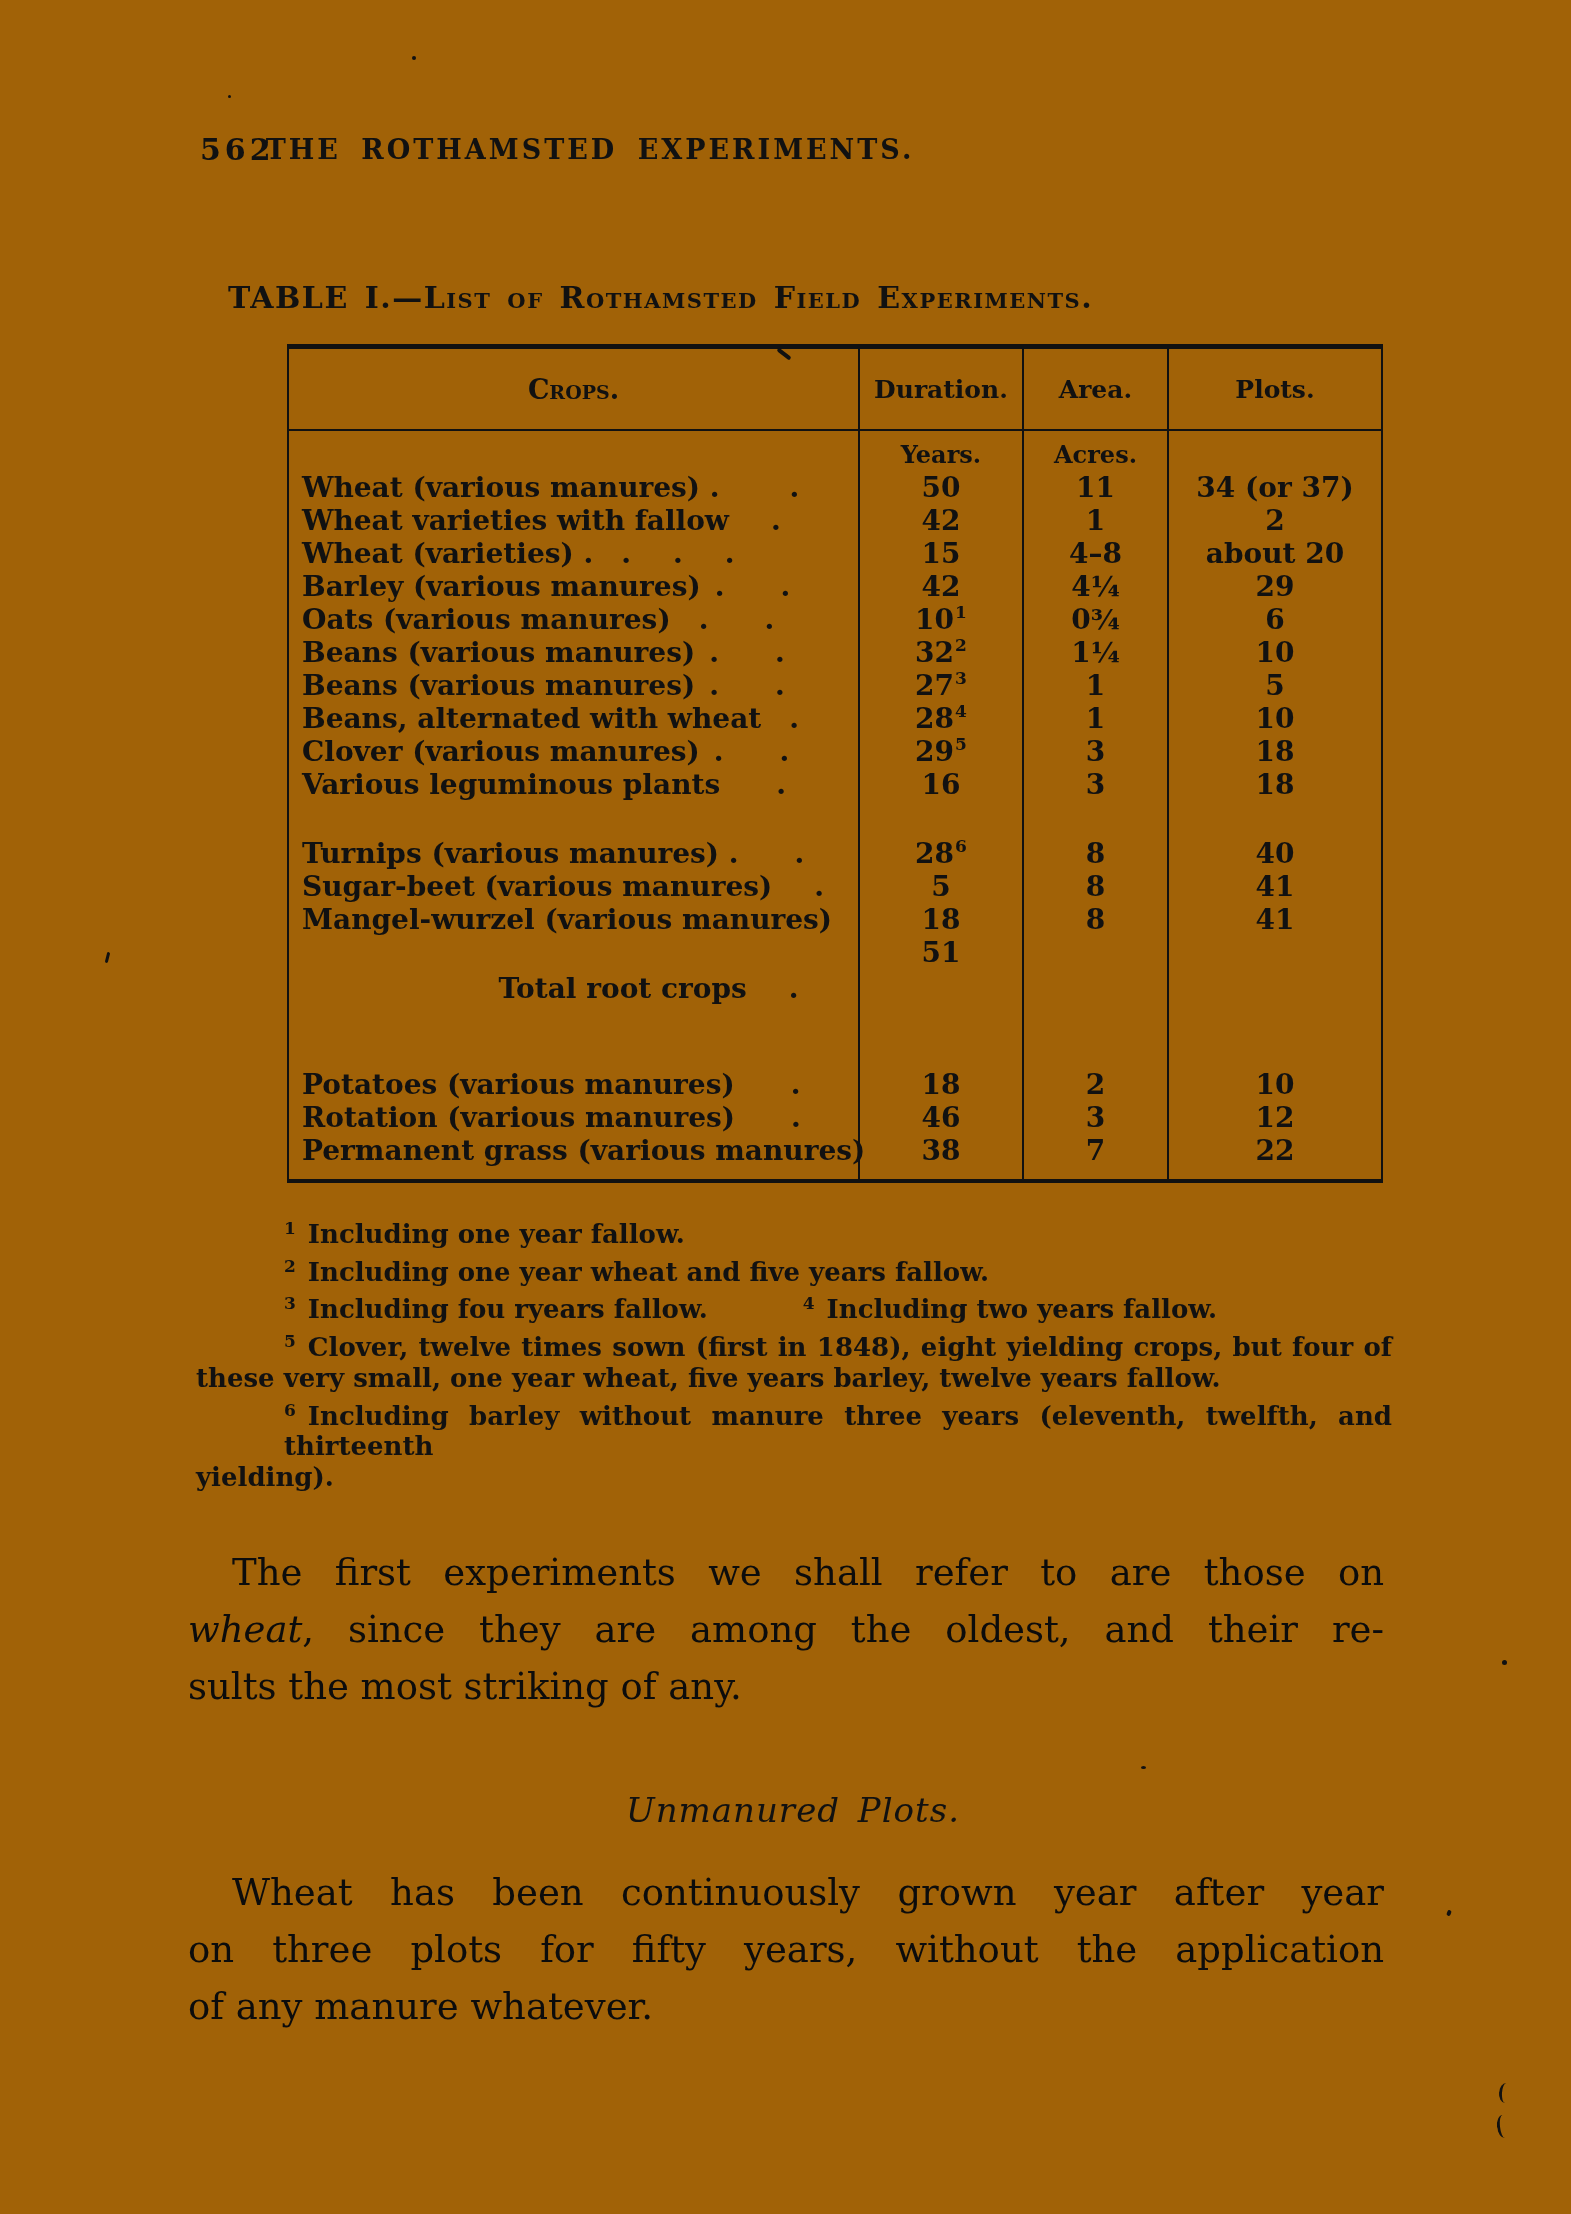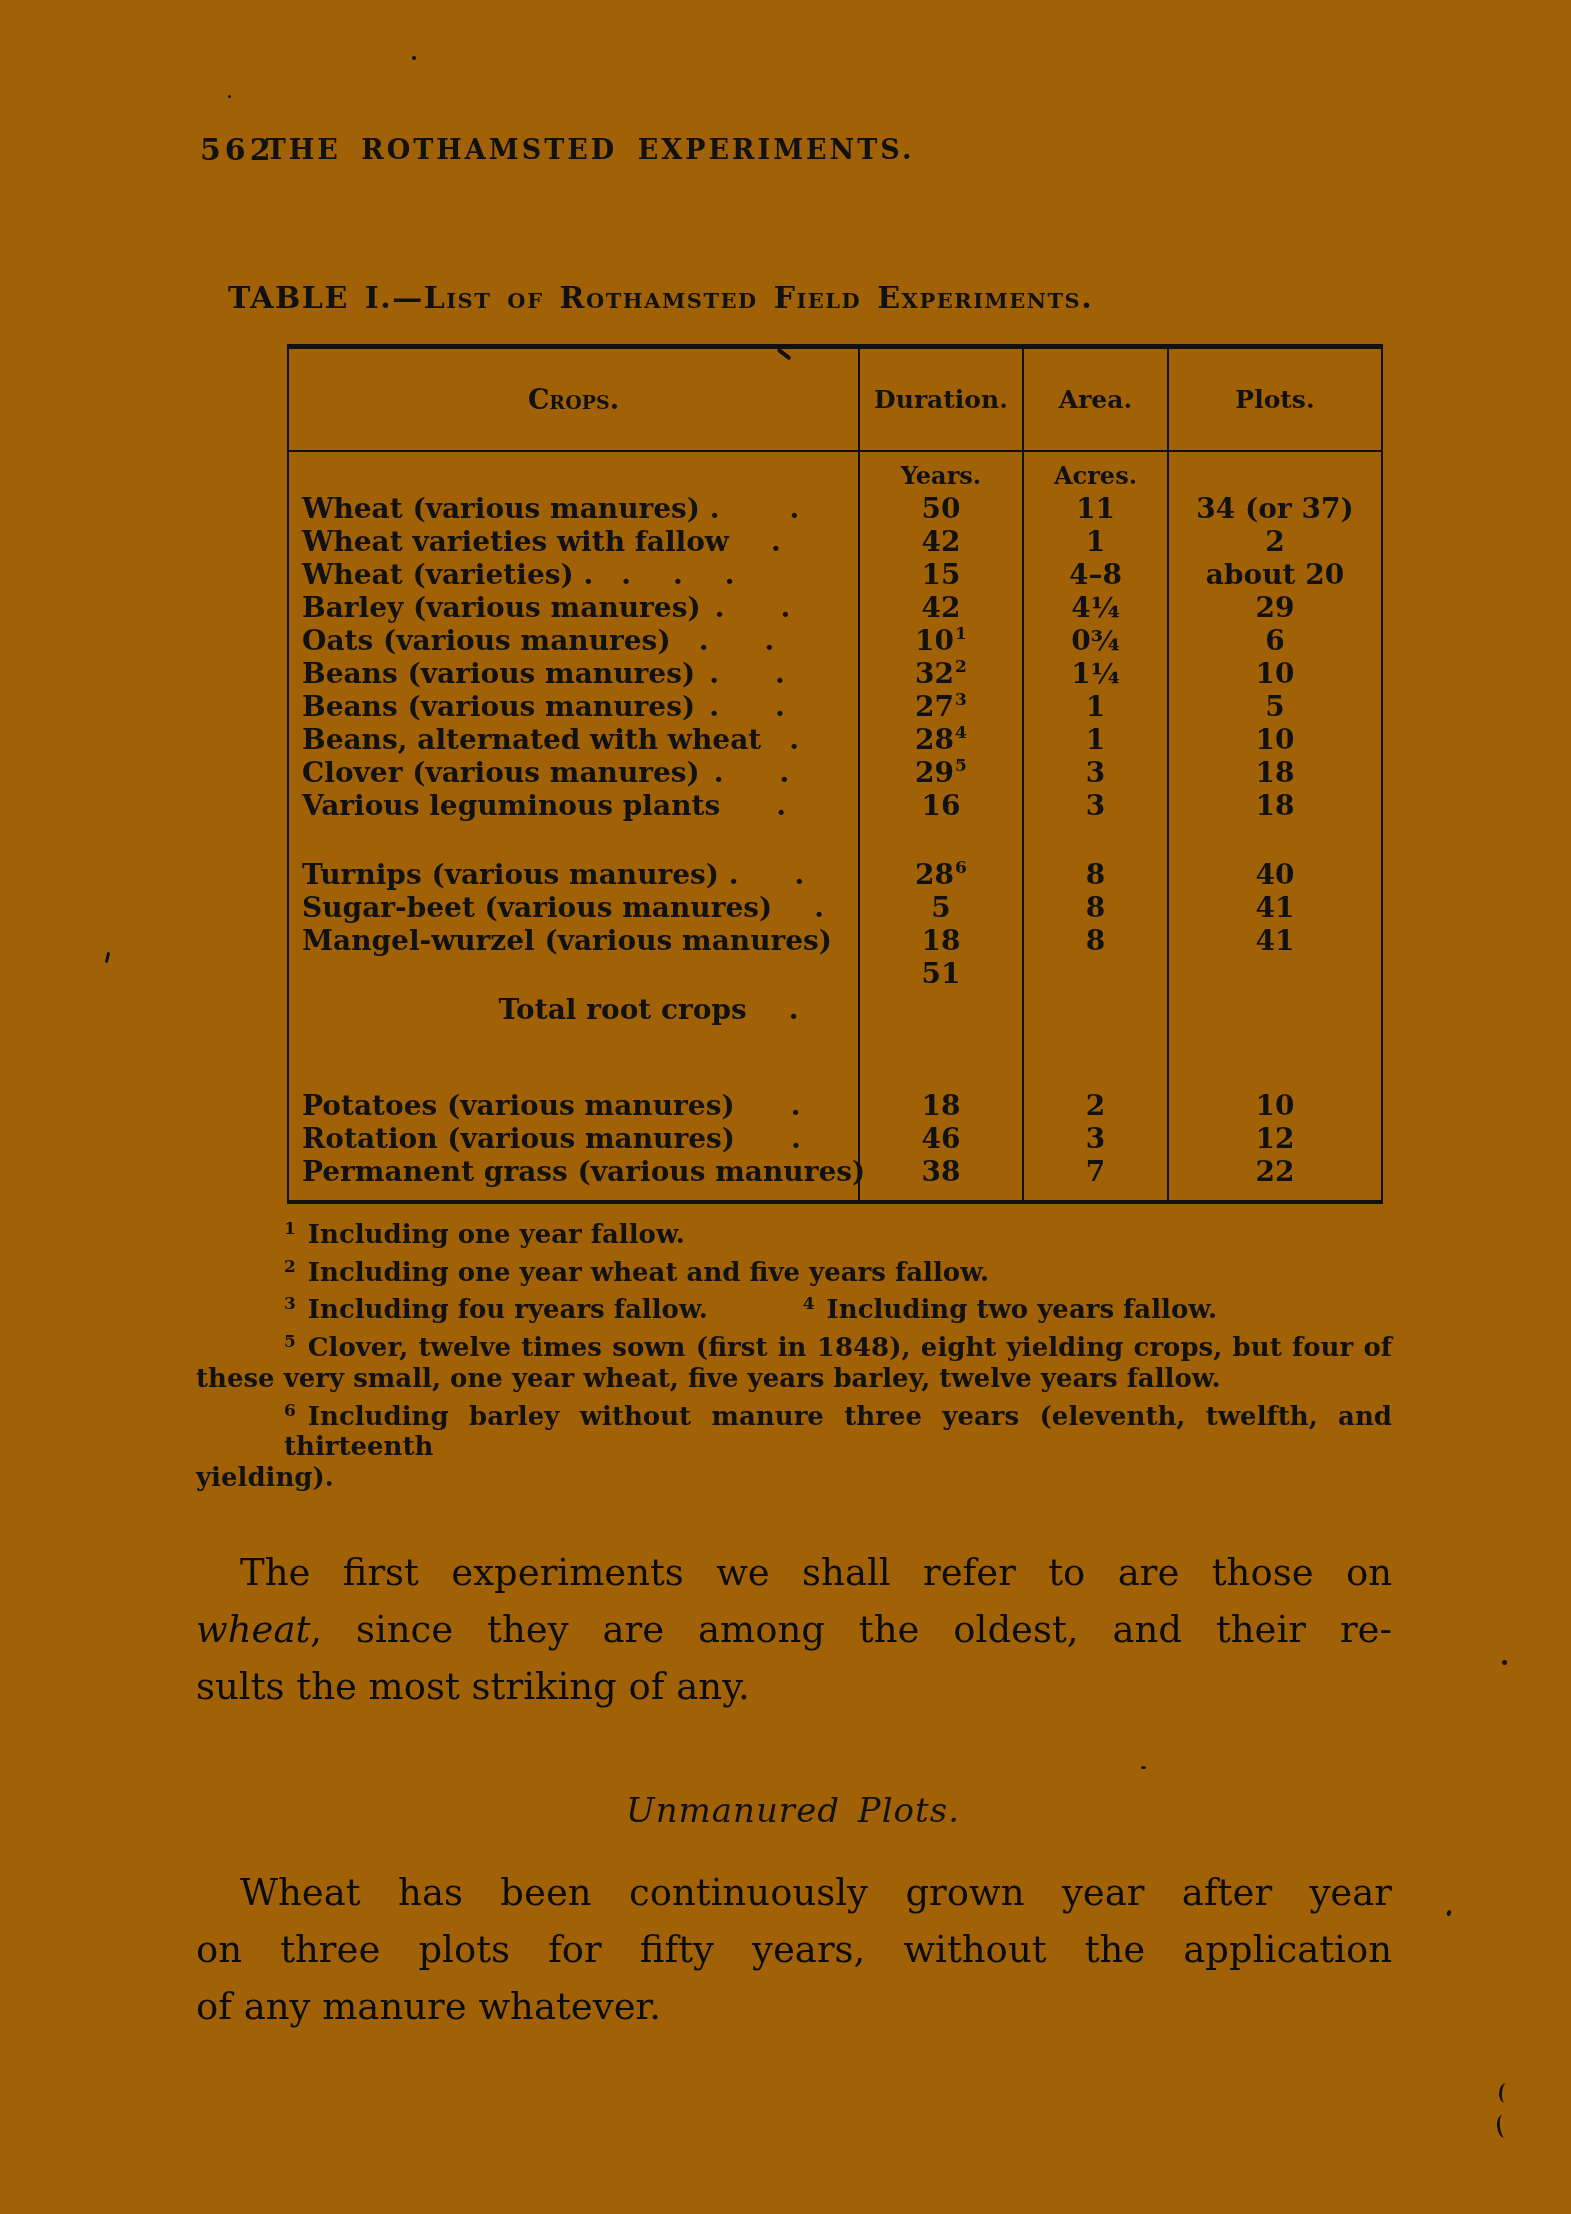--- a/index.html
+++ b/index.html
@@ -26,21 +26,21 @@
     border-top:5px solid var(--ink); border-bottom:4px solid var(--ink);
     border-left:2px solid var(--ink); border-right:2px solid var(--ink);
     box-sizing:border-box;
   }
   .grid{display:grid; grid-template-columns:569px 164px 145px 1fr;}
   .cell{
     display:flex; align-items:center; justify-content:center;
     font-weight:bold; font-size:28px; white-space:nowrap; overflow:visible;
   }
   .c2,.c3,.c4{border-left:2px solid var(--ink);}
-  .hd{height:101px; font-size:25px;}
+  .hd{height:80px; font-size:25px;}
   .caps{font-variant:small-caps; font-size:27px;}
   .rr{height:0; border-top:2px solid var(--ink);}
   .unit{height:38px; font-size:24px; align-items:flex-end; padding-bottom:2px;}
   .r{height:33px;}
   .c1.r, .c1.unit{justify-content:flex-start; padding-left:13px;}
   .sp1{height:36px;} .sp2{height:28px;} .pad{height:12px;}
   .dsup{font-size:17px; position:relative; top:-8px; margin-left:1px;}
   .tl{height:104px;}
   .total-label{justify-content:center; padding-left:150px; height:104px;}
   .total-dur{height:104px; display:flex; flex-direction:row; justify-content:center; gap:8px; align-items:stretch;}
@@ -52,21 +52,21 @@
   .fn{margin:0; padding-left:88px;}
   .fn sup, .fn-line sup{font-size:17px; margin-right:12px; position:relative; top:1px;}
   .fn-pair .fn-part-right{margin-left:95px;}
   .fn-wrap{padding-left:0;}
   .fn-line{padding-left:88px;}
   .fn-line.cont{padding-left:0;}
   .jline{text-align:justify; text-align-last:justify;}
   
   .sec-head{position:absolute; left:130px; top:1478px; width:1160px; text-align:center;}
   .sec-head span{font-variant:small-caps; font-weight:bold; font-size:33px; letter-spacing:3px; word-spacing:10px;}
-  .para{position:absolute; left:196px; width:1196px; font-size:37px; line-height:57px; color:#0c0c0c;}
+  .para{position:absolute; left:188px; width:1196px; font-size:37px; line-height:57px; color:#0c0c0c;}
   .p1{top:1544px;} .p2{top:1864px;}
   .indent{padding-left:44px;}
   .it{font-style:italic;}
   .sub-head{position:absolute; left:196px; top:1790px; width:1194px; text-align:center;}
   .sub-head span{font-style:italic; font-size:34px; letter-spacing:1px; word-spacing:6px;}
   
   .art{position:absolute; background:var(--ink);}
   .a1{left:776px; top:352px; width:16px; height:4px; border-radius:3px; transform:rotate(38deg);}
   .a2{left:106px; top:952px; width:3px; height:11px; border-radius:2px; transform:rotate(14deg);}
   .a3{left:1502px; top:1660px; width:5px; height:5px; border-radius:50%;}

